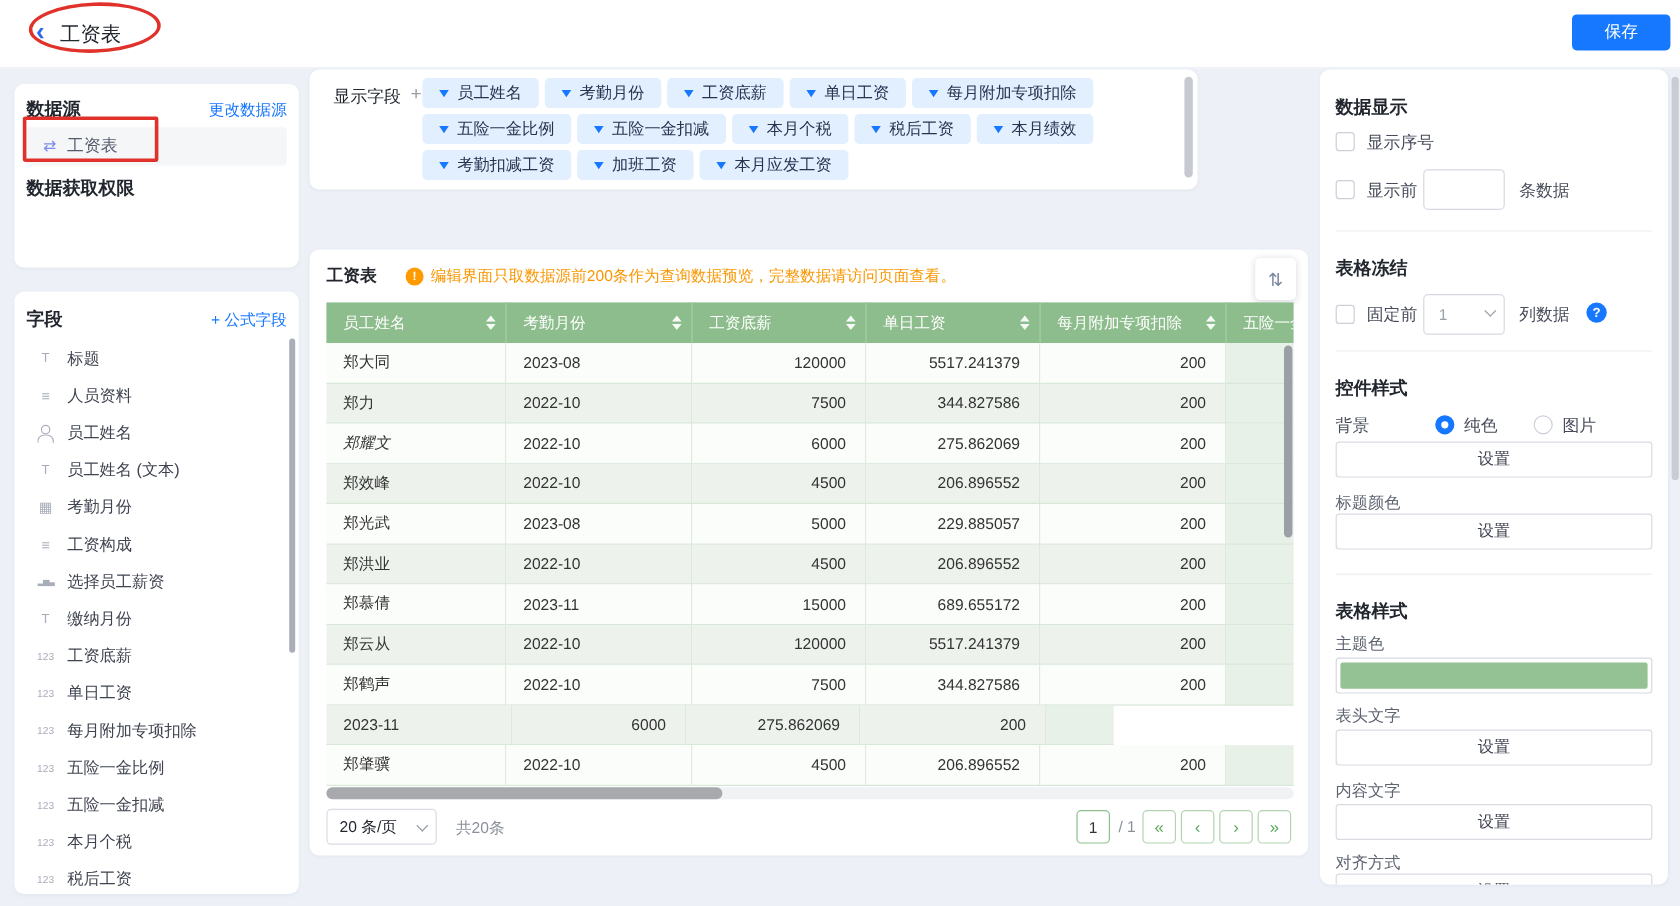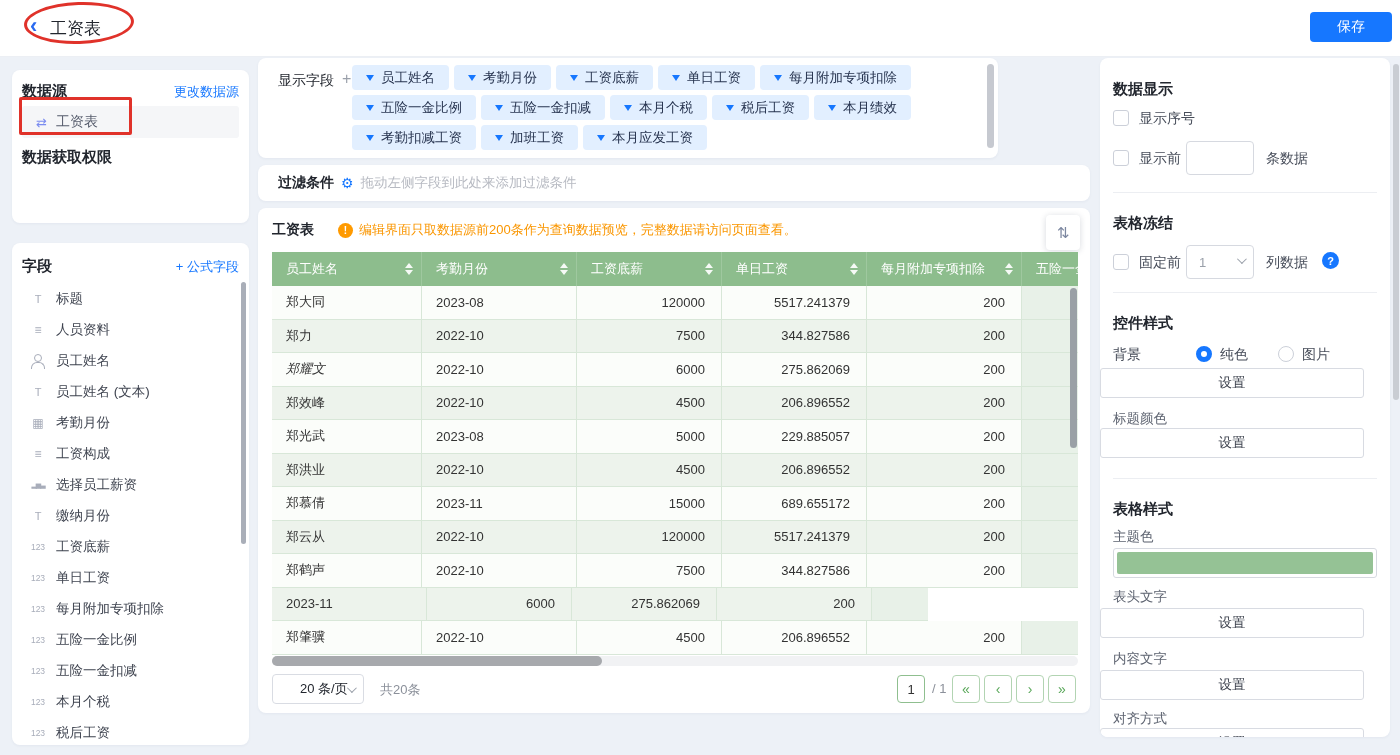--- a/index.html
+++ b/index.html
@@ -84,21 +84,21 @@
   .td{height:33.5px;display:flex;align-items:center;font-size:13px;color:#333;padding:0 8px 0 14px;border-right:1px solid #d8e7d8;border-bottom:1px solid #d8e7d8;overflow:hidden;white-space:nowrap;}
   .td.num{justify-content:flex-end;padding:0 16px 0 8px;}
   .trow.odd .td{background:#fbfdfa;}
   .trow.even .td{background:#edf3ec;}
   .td.partial-cell{background:#e8f1e8 !important;border-right:none;}
   .tbl-vscroll{position:absolute;left:812px;top:80px;width:7px;height:160px;background:#9aa0a6;border-radius:4px;}
   .tbl-hscroll-track{position:absolute;left:14px;top:448px;width:806px;height:10px;background:#f1f2f4;border-radius:5px;}
   .tbl-hscroll{position:absolute;left:14px;top:448px;width:330px;height:10px;background:#a7a9ad;border-radius:5px;}
 
   .pager{position:absolute;left:0;top:466px;width:832px;height:30px;}
-  .pagesize-select{position:absolute;left:14px;top:0;width:92px;height:30px;border:1px solid #d9dce3;border-radius:4px;display:flex;align-items:center;padding-left:27px;font-size:13px;color:#22262e;cursor:pointer;}
+  .pagesize-select{position:absolute;left:14px;top:0;width:92px;height:30px;border:1px solid #d9dce3;border-radius:4px;display:flex;align-items:center;padding-left:10px;font-size:13px;color:#22262e;cursor:pointer;}
   .sel-chevron{position:absolute;right:9px;top:11px;width:7px;height:7px;border-right:1.5px solid #9aa0aa;border-bottom:1.5px solid #9aa0aa;transform:rotate(45deg) translateY(-2px);}
   .total-text{position:absolute;left:122px;top:7px;font-size:13px;color:#8b909a;}
   .page-input{position:absolute;left:639px;top:1px;width:28px;height:28px;border:1px solid #8fbf8f;border-radius:4px;display:flex;align-items:center;justify-content:center;font-size:13px;color:#333;}
   .page-of{position:absolute;left:674px;top:7px;font-size:13px;color:#8b909a;}
   .pg-group{position:absolute;left:694px;top:1px;display:flex;gap:4px;}
   .pg-btn{width:28px;height:28px;border:1px solid #b2d4b2;border-radius:4px;background:#fff;color:#58a758;font-size:14px;display:flex;align-items:center;justify-content:center;cursor:pointer;}
 
   
   .card-panel{left:1100px;top:58px;width:290px;height:679px;overflow:hidden;}
   .p-head{position:absolute;left:13px;font-size:15px;font-weight:700;color:#22262e;}
@@ -106,21 +106,21 @@
   .p-sublabel{position:absolute;left:13px;font-size:13.5px;color:#5d6370;}
   .checkbox{position:absolute;width:16px;height:16px;border:1px solid #ccd0d9;border-radius:3px;background:#fff;cursor:pointer;}
   .divider{position:absolute;left:13px;width:264px;height:1px;background:#eceef2;}
   .mini-input{position:absolute;width:68px;height:34px;border:1px solid #d6d9e0;border-radius:4px;font-size:13px;padding:0 8px;color:#464c59;outline:none;}
   .mini-select{position:absolute;width:68px;height:34px;border:1px solid #d6d9e0;border-radius:4px;display:flex;align-items:center;padding-left:12px;font-size:13px;color:#9aa0aa;cursor:pointer;}
   .q-icon{position:absolute;width:17px;height:17px;border-radius:50%;background:#1677ff;color:#fff;font-size:11px;font-weight:bold;display:flex;align-items:center;justify-content:center;cursor:pointer;}
   .q-icon::before{content:'?';}
   .radio{position:absolute;width:16px;height:16px;border-radius:50%;background:#fff;cursor:pointer;}
   .radio.checked{border:5px solid #1677ff;}
   .radio.unchecked{border:1px solid #ccd0d9;}
-  .set-btn{position:absolute;left:0;width:264px;height:30px;border:1px solid #d8dbe2;border-radius:3px;background:#fff;font-size:13.5px;color:#3c414d;display:flex;align-items:center;justify-content:center;cursor:pointer;}
+  .set-btn{position:absolute;left:13px;width:264px;height:30px;border:1px solid #d8dbe2;border-radius:3px;background:#fff;font-size:13.5px;color:#3c414d;display:flex;align-items:center;justify-content:center;cursor:pointer;}
   .swatch{position:absolute;left:13px;width:264px;height:30px;border:1px solid #d6d9e0;border-radius:3px;padding:3px;}
   .swatch-inner{width:100%;height:100%;border-radius:2px;}
   .page-scrollbar{position:absolute;left:1393px;top:64px;width:6px;height:336px;background:#c9cdd3;border-radius:3px;}
 </style>
 </head>
 <body>
 
 <div id="screen">
 
   <div class="topbar">
@@ -272,25 +272,20 @@
           </div>
           <div class="chip">
             <span class="chip-caret"></span>
             <span class="chip-label">本月应发工资</span>
           </div>
         </div>
       </div>
     <div class="chips-scrollbar"></div>
   </div>
 
-  <div class="card card-filter">
-    <span class="filter-label">过滤条件</span>
-    <span class="gear-icon"></span>
-    <span class="filter-hint">拖动左侧字段到此处来添加过滤条件</span>
-  </div>
 
   <div class="card card-table">
     <span class="tbl-title">工资表</span>
     <div class="warning">
       <span class="warning-icon"></span>
       <span class="warning-text">编辑界面只取数据源前200条作为查询数据预览，完整数据请访问页面查看。</span>
     </div>
     <div class="sort-box"></div>
 
     <div class="tbl">

